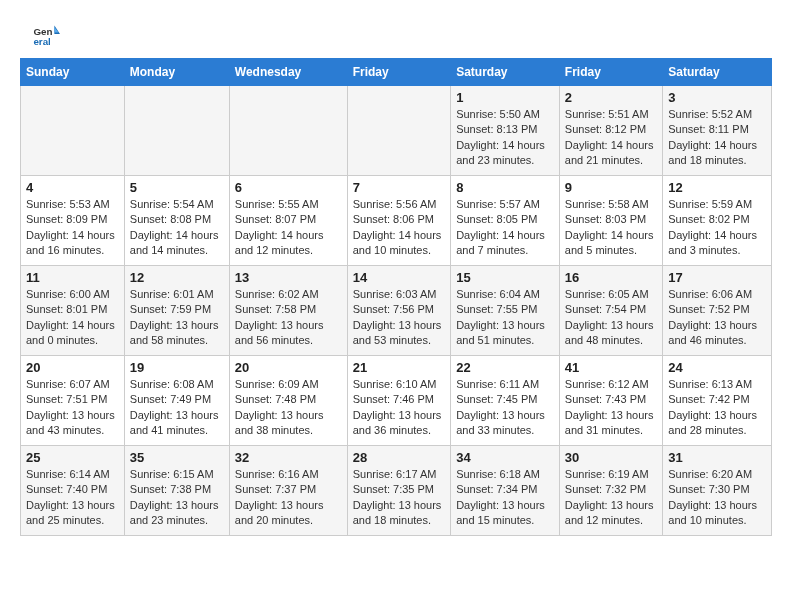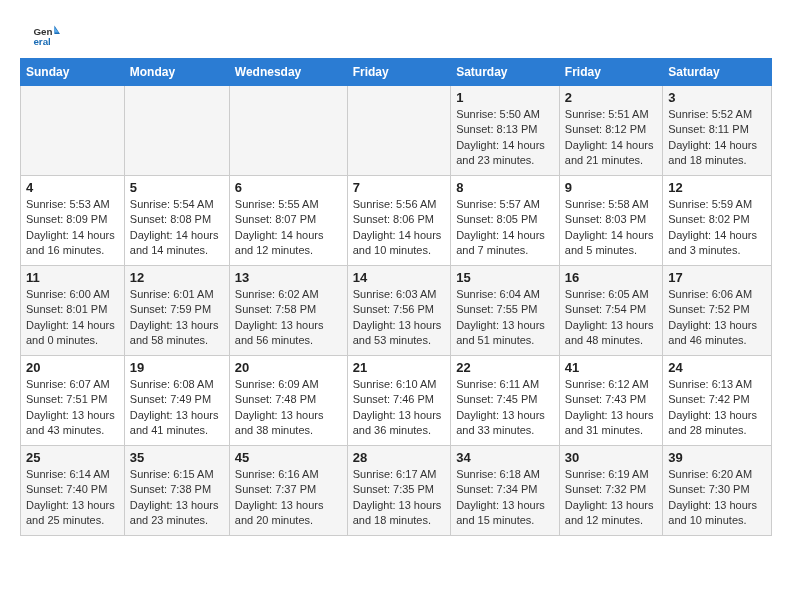--- a/index.html
+++ b/index.html
@@ -240,34 +240,34 @@
       <tr>
         <td>
           <div class="cell-date">25</div>
           <div class="cell-info">Sunrise: 6:14 AM<br>Sunset: 7:40 PM<br>Daylight: 13 hours and 25 minutes.</div>
         </td>
         <td>
           <div class="cell-date">35</div>
           <div class="cell-info">Sunrise: 6:15 AM<br>Sunset: 7:38 PM<br>Daylight: 13 hours and 23 minutes.</div>
         </td>
         <td>
-          <div class="cell-date">45</div>
+          <div class="cell-date">32</div>
           <div class="cell-info">Sunrise: 6:16 AM<br>Sunset: 7:37 PM<br>Daylight: 13 hours and 20 minutes.</div>
         </td>
         <td>
           <div class="cell-date">28</div>
           <div class="cell-info">Sunrise: 6:17 AM<br>Sunset: 7:35 PM<br>Daylight: 13 hours and 18 minutes.</div>
         </td>
         <td>
           <div class="cell-date">34</div>
           <div class="cell-info">Sunrise: 6:18 AM<br>Sunset: 7:34 PM<br>Daylight: 13 hours and 15 minutes.</div>
         </td>
         <td>
           <div class="cell-date">30</div>
           <div class="cell-info">Sunrise: 6:19 AM<br>Sunset: 7:32 PM<br>Daylight: 13 hours and 12 minutes.</div>
         </td>
         <td>
-          <div class="cell-date">39</div>
+          <div class="cell-date">31</div>
           <div class="cell-info">Sunrise: 6:20 AM<br>Sunset: 7:30 PM<br>Daylight: 13 hours and 10 minutes.</div>
         </td>
       </tr>
     </tbody>
 </table>
 
 </body></html>

